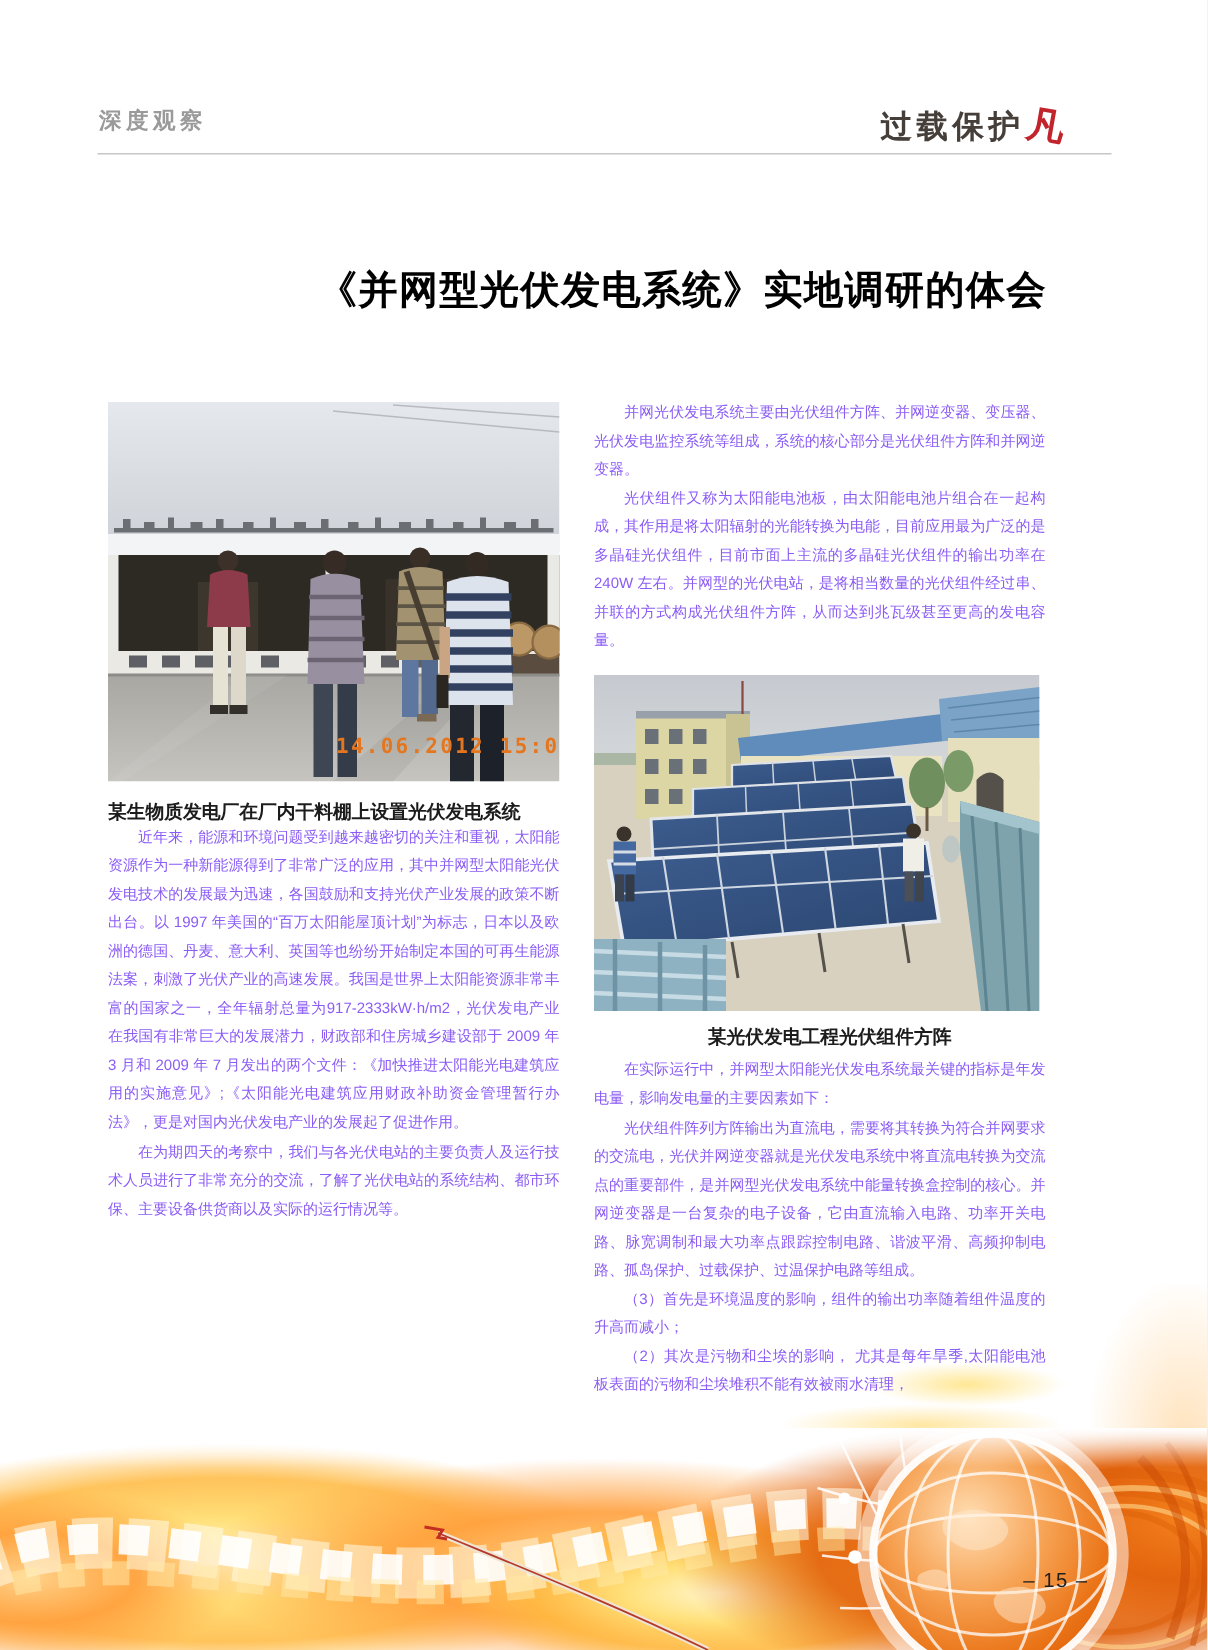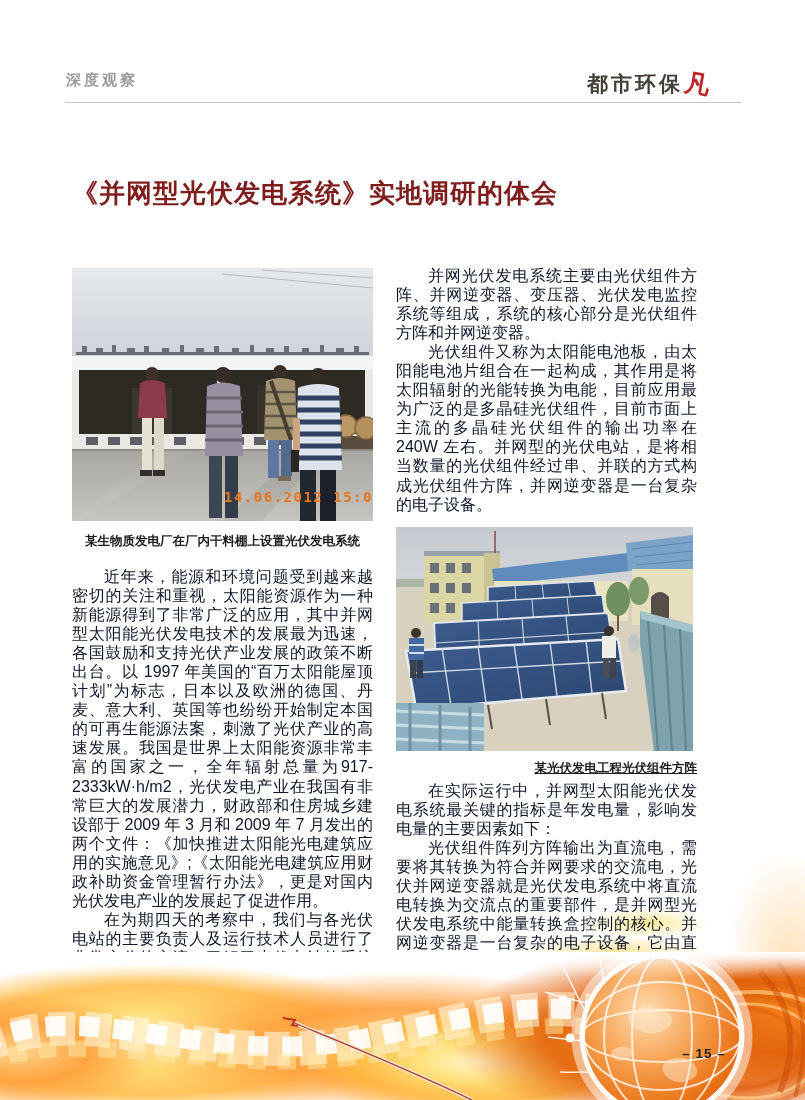--- a/index.html
+++ b/index.html
@@ -22,61 +22,61 @@
     display:inline-block;color:#c2242c;font-size:25px;
     transform:rotate(10deg) translateY(2px);margin-left:2px;
     font-family:"Liberation Serif","DejaVu Serif",serif;
   }
   .hdr-rule{
     position:absolute;left:65px;top:102px;width:676px;height:1px;
     background:#c6c6c6;
   }
   
   .article-title{
-    position:absolute;left:72px;top:176px;width:626px;text-align:left;
+    position:absolute;left:72px;top:176px;width:626px;text-align:right;
     font-family:"Liberation Serif","DejaVu Serif",serif;
-    font-size:26px;font-weight:bold;color:#7f1d1d;letter-spacing:1px;
+    font-size:26px;font-weight:bold;color:#000000;letter-spacing:1px;
   }
   
   .col{position:absolute;width:301px;z-index:2;}
   .col-left{left:72px;top:268px;}
   .col-right{left:396px;top:266px;}
   .col p{
-    margin:0;font-size:16px;line-height:19.05px;text-align:justify;
-    text-indent:2em;color:#0f172a;
+    margin:0;font-size:10px;line-height:19.05px;text-align:justify;
+    text-indent:2em;color:#8b5cf6;
   }
   .photo{display:block;}
   .caption{
     font-size:12.5px;font-weight:bold;color:#1c1c1c;line-height:16px;
   }
-  .caption-center{text-align:center;margin:12px 0 18px 0;}
-  .caption-left{text-align:right;padding-left:13px;margin:9px 0 5px 0;text-decoration:underline;}
+  .caption-center{margin:12px 0 0 0;}
+  .caption-left{text-align:center;padding-left:13px;margin:9px 0 5px 0;}
   .photo-right-wrap{margin-top:13px;}
   
   .glow{position:absolute;z-index:1;pointer-events:none;}
   .glow-a{left:580px;top:908px;width:130px;height:30px;
     background:radial-gradient(ellipse at center,rgba(255,212,60,.55),rgba(255,212,60,0) 70%);}
   .glow-b{left:520px;top:936px;width:190px;height:28px;
     background:radial-gradient(ellipse at center,rgba(255,206,70,.5),rgba(255,206,70,0) 70%);}
   .glow-edge{left:728px;top:856px;width:77px;height:130px;
     background:radial-gradient(ellipse at 80% 80%,rgba(255,183,85,.4),rgba(255,183,85,0) 75%);}
   
   .footer-art{position:absolute;left:0;bottom:0;width:805px;height:148px;z-index:3;}
   .page-num{
     position:absolute;left:664px;top:1046px;width:80px;text-align:center;
-    font-size:13.5px;color:#1f1f1f;letter-spacing:1px;z-index:5;font-weight:bold;
+    font-size:13.5px;color:#1f1f1f;letter-spacing:1px;z-index:5;font-weight:normal;
   }
 </style>
 </head>
 <body>
 
 <div class="page">
 
   <div class="hdr-section">深度观察</div>
-  <div class="hdr-brand"><span>都市环保</span><span class="seal">凡</span></div>
+  <div class="hdr-brand"><span>过载保护</span><span class="seal">凡</span></div>
   <div class="hdr-rule"></div>
 
   <div class="article-title">《并网型光伏发电系统》实地调研的体会</div>
 
   <div class="col col-left">
 
     <svg class="photo" width="301" height="253" viewBox="0 0 301 253">
       <defs>
         <linearGradient id="skyL" x1="0" y1="0" x2="0" y2="1">
           <stop offset="0" stop-color="#e5e8ec"></stop>
@@ -201,21 +201,21 @@
     </svg>
 
     <div class="caption caption-center">某生物质发电厂在厂内干料棚上设置光伏发电系统</div>
 
     <p>近年来，能源和环境问题受到越来越密切的关注和重视，太阳能资源作为一种新能源得到了非常广泛的应用，其中并网型太阳能光伏发电技术的发展最为迅速，各国鼓励和支持光伏产业发展的政策不断出台。以 1997 年美国的“百万太阳能屋顶计划”为标志，日本以及欧洲的德国、丹麦、意大利、英国等也纷纷开始制定本国的可再生能源法案，刺激了光伏产业的高速发展。我国是世界上太阳能资源非常丰富的国家之一，全年辐射总量为917-2333kW·h/m2，光伏发电产业在我国有非常巨大的发展潜力，财政部和住房城乡建设部于 2009 年 3 月和 2009 年 7 月发出的两个文件：《加快推进太阳能光电建筑应用的实施意见》;《太阳能光电建筑应用财政补助资金管理暂行办法》，更是对国内光伏发电产业的发展起了促进作用。</p>
     <p>在为期四天的考察中，我们与各光伏电站的主要负责人及运行技术人员进行了非常充分的交流，了解了光伏电站的系统结构、都市环保、主要设备供货商以及实际的运行情况等。</p>
   </div>
 
   <div class="col col-right">
     <p>并网光伏发电系统主要由光伏组件方阵、并网逆变器、变压器、光伏发电监控系统等组成，系统的核心部分是光伏组件方阵和并网逆变器。</p>
-    <p>光伏组件又称为太阳能电池板，由太阳能电池片组合在一起构成，其作用是将太阳辐射的光能转换为电能，目前应用最为广泛的是多晶硅光伏组件，目前市面上主流的多晶硅光伏组件的输出功率在 240W 左右。并网型的光伏电站，是将相当数量的光伏组件经过串、并联的方式构成光伏组件方阵，并网逆变器是一台复杂的电子设备。</p>
+    <p>光伏组件又称为太阳能电池板，由太阳能电池片组合在一起构成，其作用是将太阳辐射的光能转换为电能，目前应用最为广泛的是多晶硅光伏组件，目前市面上主流的多晶硅光伏组件的输出功率在 240W 左右。并网型的光伏电站，是将相当数量的光伏组件经过串、并联的方式构成光伏组件方阵，从而达到兆瓦级甚至更高的发电容量。</p>
 
     <div class="photo-right-wrap">
       <svg class="photo" width="297" height="224" viewBox="0 0 297 224">
         <defs>
           <linearGradient id="skyR" x1="0" y1="0" x2="0" y2="1">
             <stop offset="0" stop-color="#c6cad0"></stop>
               <stop offset="1" stop-color="#d6d9db"></stop>
           </linearGradient>
           <linearGradient id="panelG" x1="0" y1="0" x2="1" y2="1">
             <stop offset="0" stop-color="#3d5e90"></stop>

